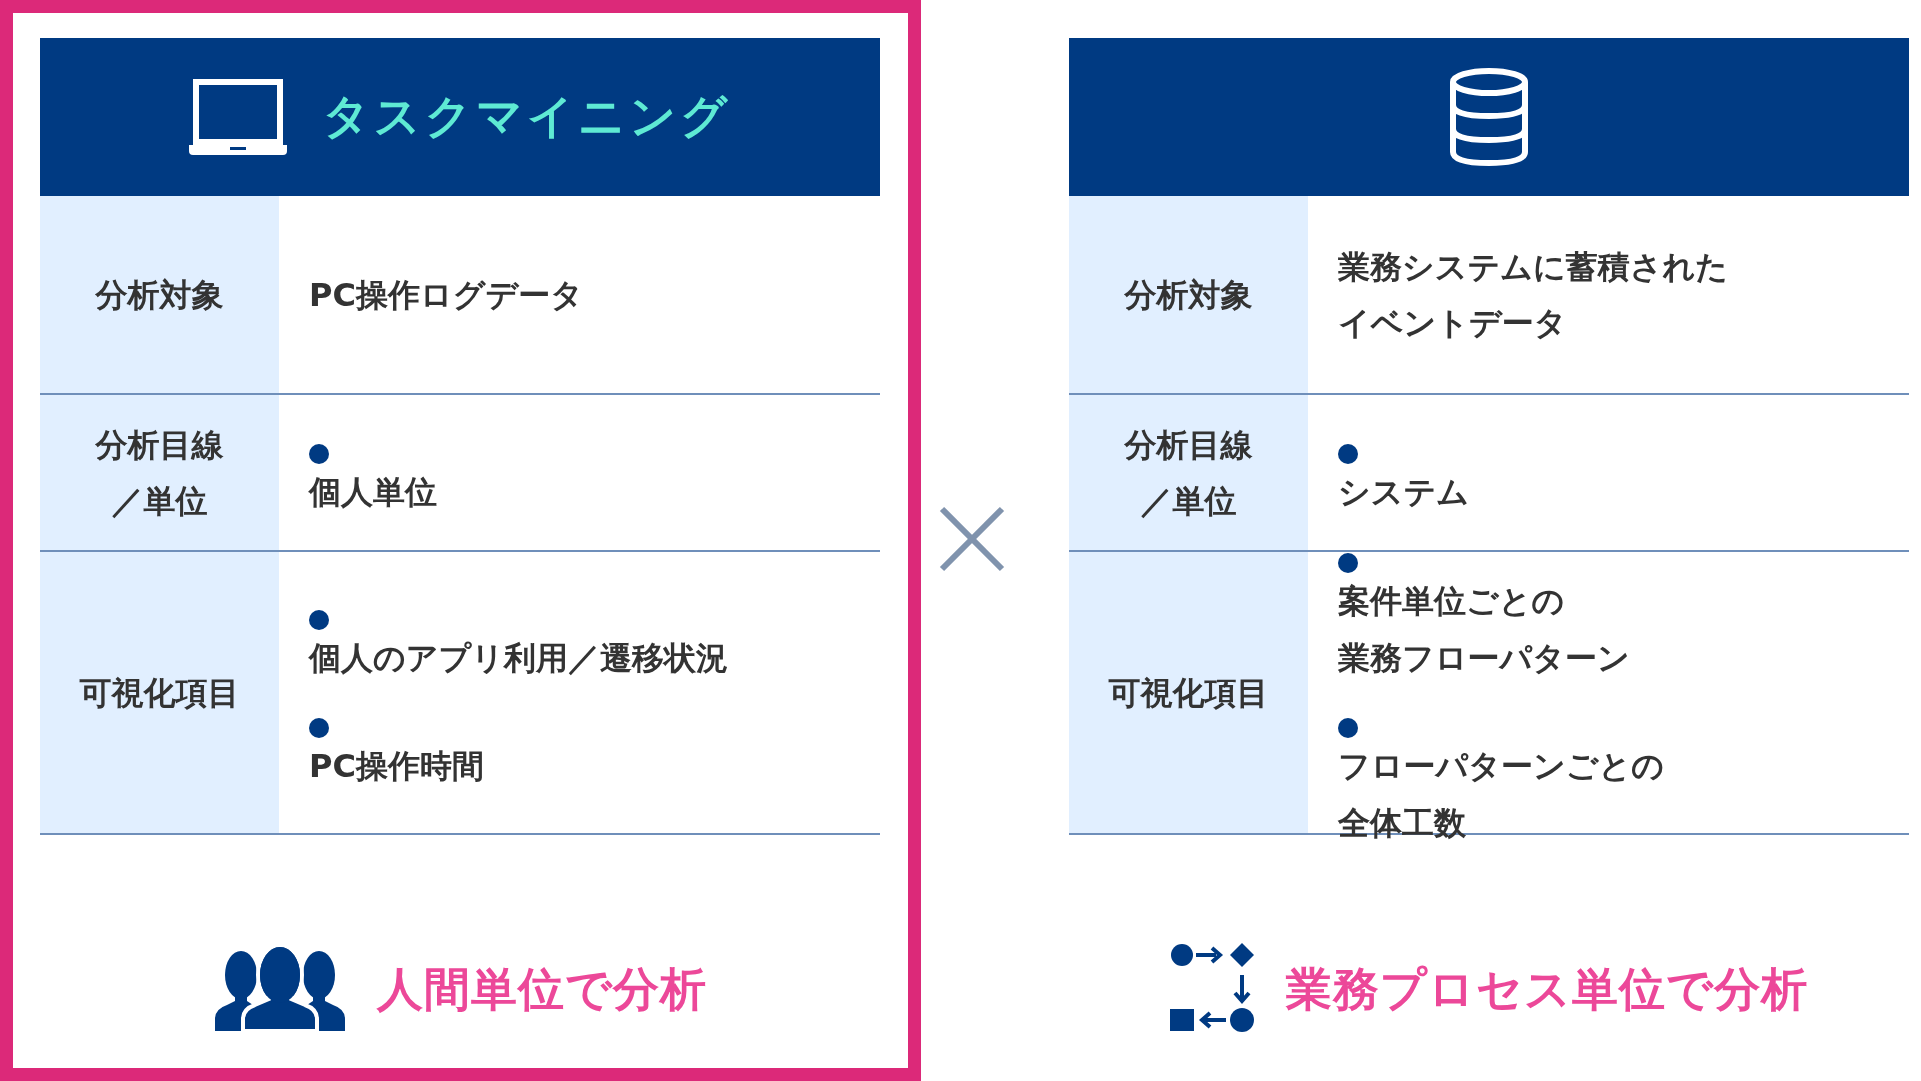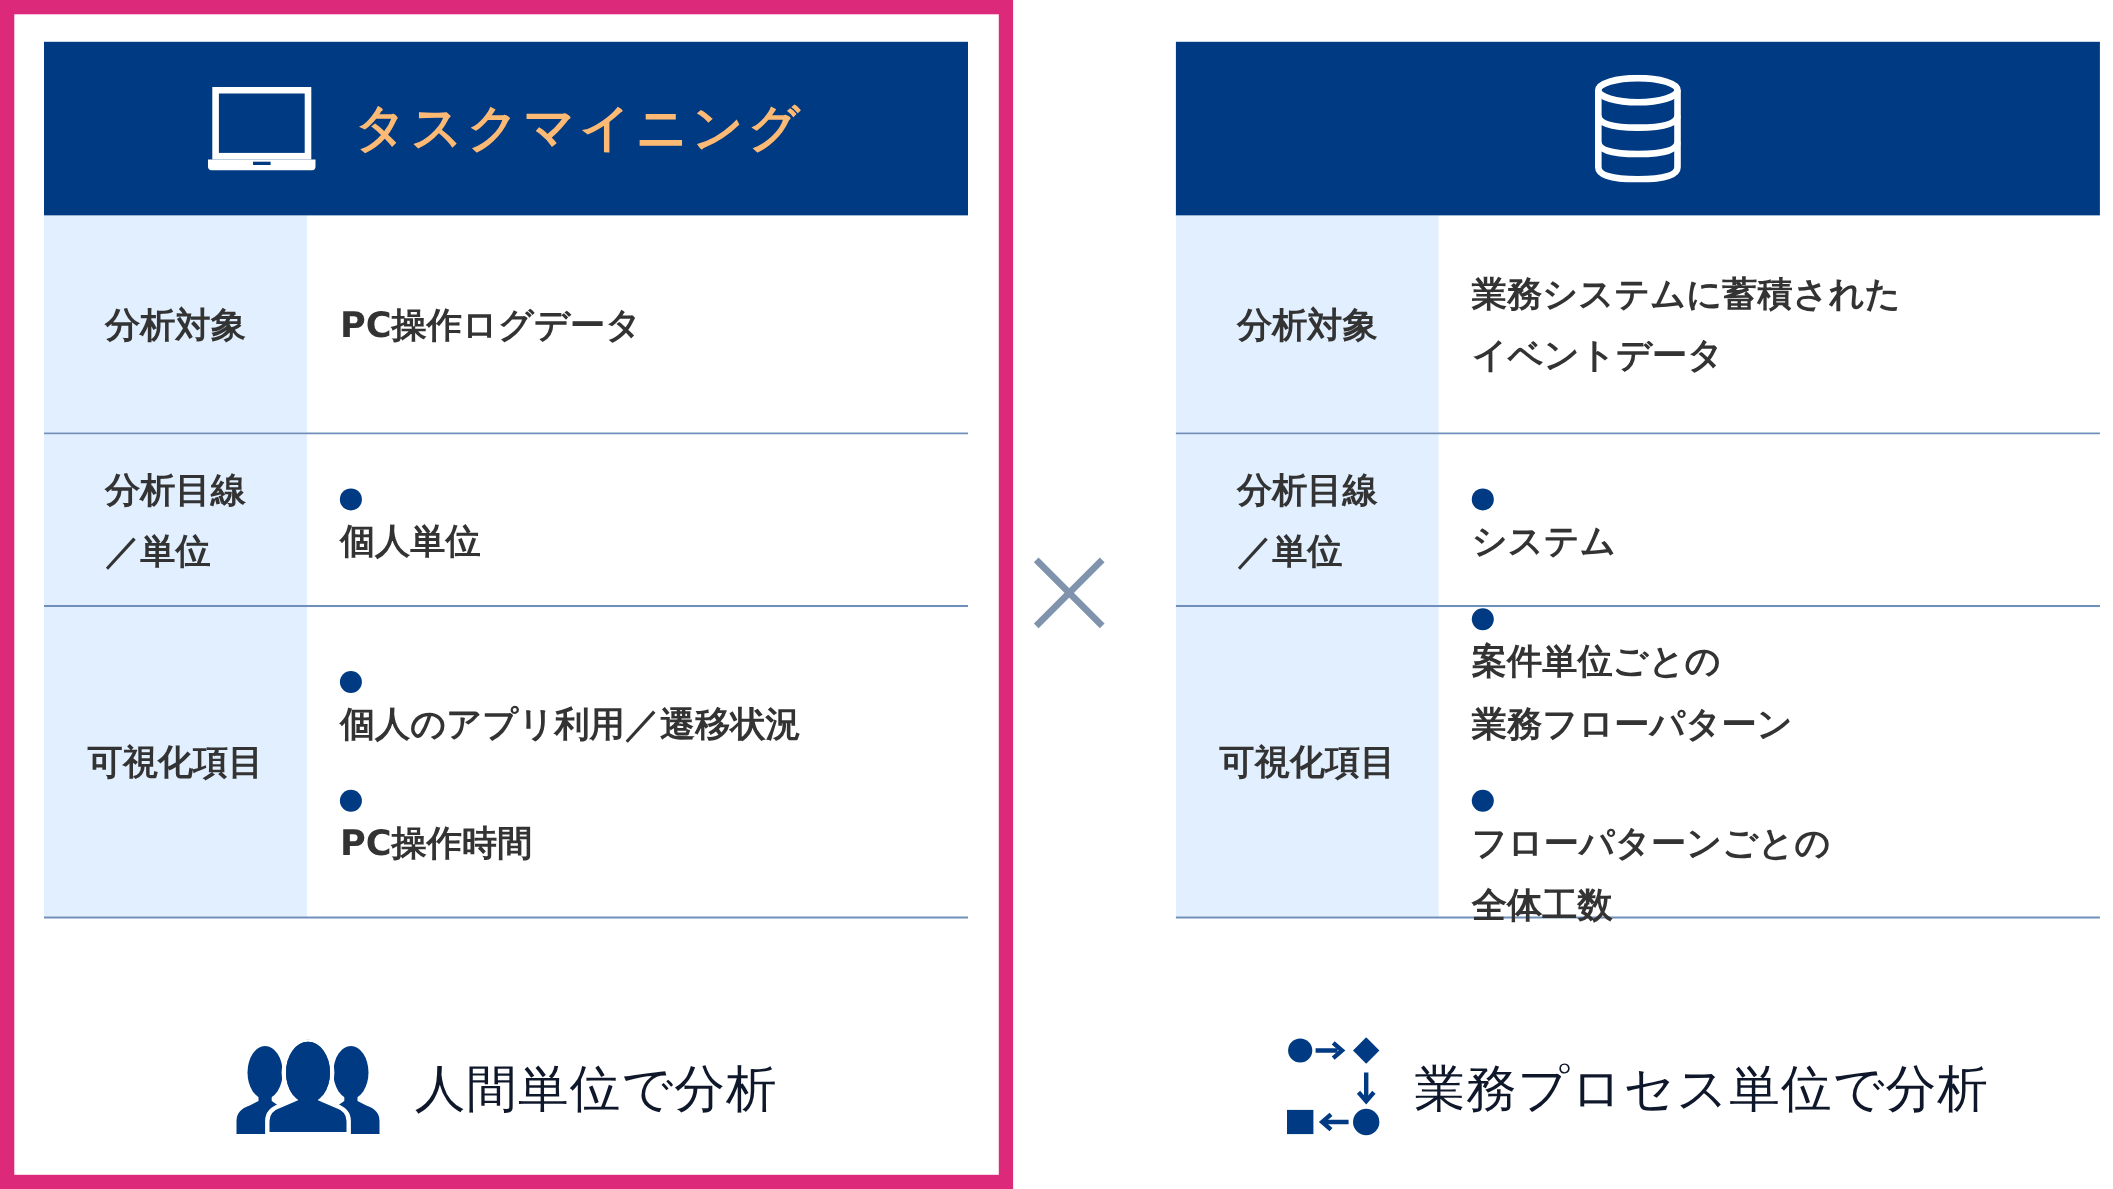--- a/index.html
+++ b/index.html
@@ -3,37 +3,37 @@
 <meta charset="utf-8">
 <style>
   * { box-sizing: border-box; margin: 0; padding: 0; }
   html, body { width: 1921px; height: 1081px; background: #ffffff; overflow: hidden; }
   body { position: relative; font-family: "DejaVu Sans", "Liberation Sans", sans-serif; color: #333333; }
   .highlight-frame { position: absolute; left: 0; top: 0; width: 921px; height: 1081px; border: 13px solid #dc2979; }
   .panel { position: absolute; top: 38px; width: 840px; }
   .panel.left { left: 40px; }
   .panel.right { left: 1069px; }
   .panel-header { height: 158px; background: #003a82; display: flex; align-items: center; justify-content: center; gap: 36px; color: #ffffff; }
-  .panel-header .title { font-size: 46px; font-weight: bold; letter-spacing: 4px; color: #fdba74; }
+  .panel-header .title { font-size: 46px; font-weight: bold; letter-spacing: 4px; color: #5eead4; }
   .panel-header svg { display: block; }
   .row { display: flex; border-bottom: 2px solid #6f8fba; }
-  .row .label { width: 239px; background: #e1efff; display: flex; align-items: center; justify-content: center; font-size: 32px; font-weight: bold; line-height: 56px; color: #333333; }
+  .row .label { width: 239px; background: #e1efff; display: flex; align-items: center; justify-content: center; text-align: center; font-size: 32px; font-weight: bold; line-height: 56px; color: #333333; }
   .row .content { flex: 1; background: #ffffff; display: flex; flex-direction: column; justify-content: center; padding-left: 30px; font-size: 32px; font-weight: bold; color: #333333; }
   .row.r1 { height: 199px; }
   .row.r2 { height: 157px; }
   .row.r3 { height: 283px; }
   .content .plain { line-height: 56px; }
   .bullet-item { display: flex; align-items: flex-start; line-height: 57px; flex-direction: column; }
   .bullet-item + .bullet-item { margin-top: 12px; }
   .bullet-dot { width: 20px; height: 20px; border-radius: 50%; background: #003a82; margin-top: 19px; margin-right: 24px; flex: none; }
   .r2 .bullet-item + .bullet-item, .left .r3 .bullet-item + .bullet-item { margin-top: 12px; }
   .footer { position: absolute; top: 940px; height: 100px; display: flex; align-items: center; justify-content: center; gap: 30px; }
   .footer.left { left: 40px; width: 840px; }
   .footer.right { left: 1069px; width: 840px; }
-  .footer .footer-text { font-size: 46px; font-weight: normal; color: #0f172a; letter-spacing: 1px; }
+  .footer .footer-text { font-size: 46px; font-weight: bold; color: #ec4899; letter-spacing: 1px; }
   .times-mark { position: absolute; left: 938px; top: 506px; width: 68px; height: 66px; }
 </style>
 </head>
 <body>
 
 <div class="highlight-frame"></div>
 
 <div class="panel left">
   <div class="panel-header">
     <span>

